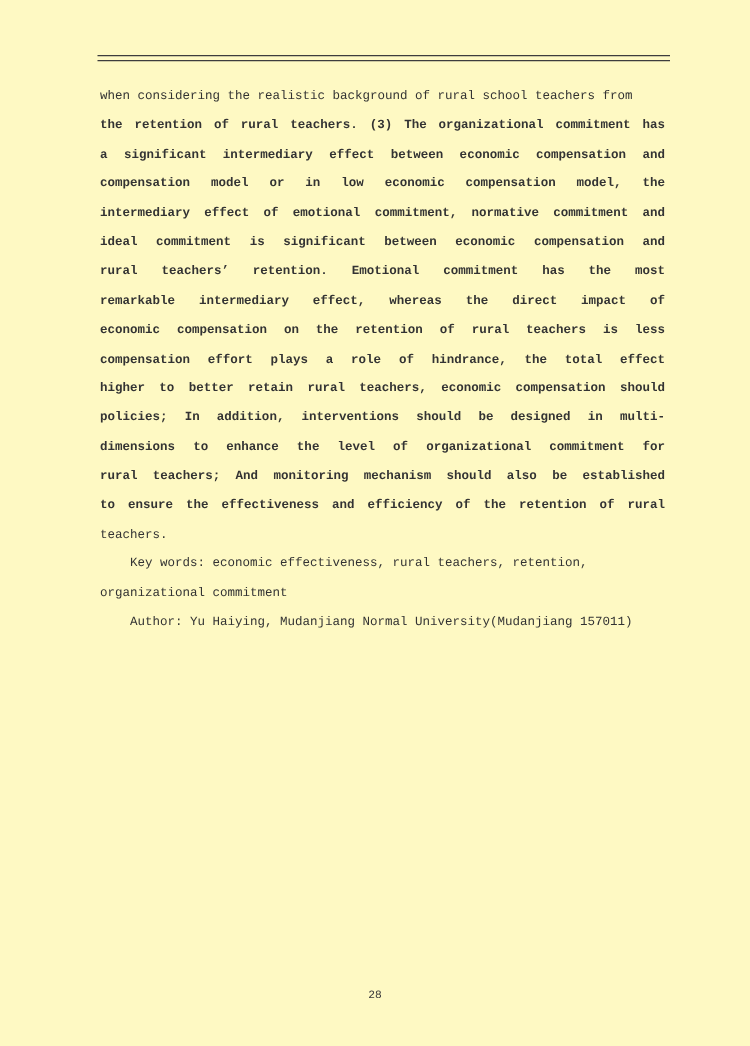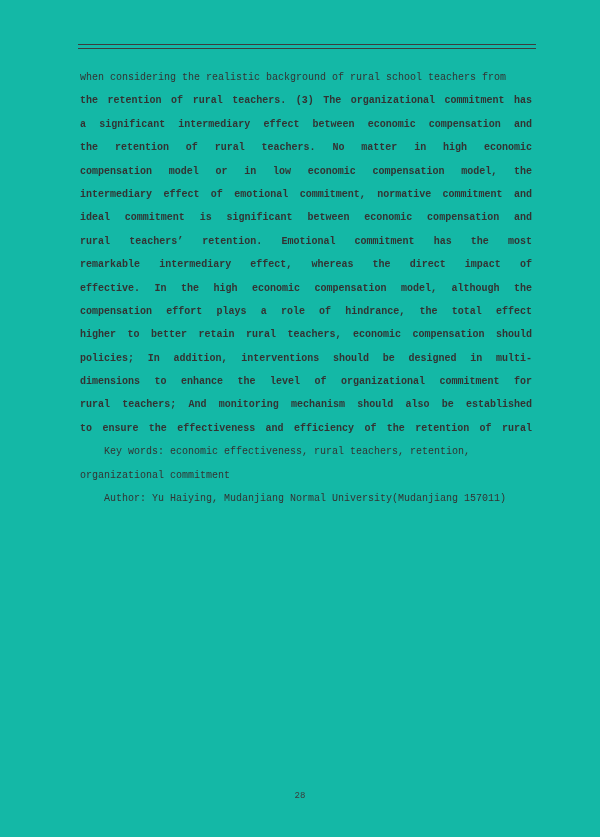--- a/index.html
+++ b/index.html
@@ -59,39 +59,39 @@
     top: 791px;
     width: 600px;
     text-align: center;
     font-size: 9px;
     color: #3a3a3a;
   }
 </style>
 </head>
 <body>
 
-<div class="page" style="background: #14b8a6;">
+<div class="page" style="background: #fef9c3;">
   <div class="header-rule" style="border-top-color: rgb(61, 61, 61); border-bottom-color: rgb(61, 61, 61);"></div>
   <div class="abstract" style="color: rgb(51, 51, 51);">
       <div class="line">when considering the realistic background of rural school teachers from</div>
       <div class="line j">the retention of rural teachers. (3) The organizational commitment has</div>
       <div class="line j">a significant intermediary effect between economic compensation and</div>
-      <div class="line j">the retention of rural teachers. No matter in high economic</div>
       <div class="line j">compensation model or in low economic compensation model, the</div>
       <div class="line j">intermediary effect of emotional commitment, normative commitment and</div>
       <div class="line j">ideal commitment is significant between economic compensation and</div>
       <div class="line j">rural teachers’ retention. Emotional commitment has the most</div>
       <div class="line j">remarkable intermediary effect, whereas the direct impact of</div>
-      <div class="line j">effective. In the high economic compensation model, although the</div>
+      <div class="line j">economic compensation on the retention of rural teachers is less</div>
       <div class="line j">compensation effort plays a role of hindrance, the total effect</div>
       <div class="line j">higher to better retain rural teachers, economic compensation should</div>
       <div class="line j">policies; In addition, interventions should be designed in multi-</div>
       <div class="line j">dimensions to enhance the level of organizational commitment for</div>
       <div class="line j">rural teachers; And monitoring mechanism should also be established</div>
       <div class="line j">to ensure the effectiveness and efficiency of the retention of rural</div>
+      <div class="line">teachers.</div>
       <div class="line ind">Key words: economic effectiveness, rural teachers, retention,</div>
       <div class="line">organizational commitment</div>
       <div class="line ind">Author: Yu Haiying, Mudanjiang Normal University(Mudanjiang 157011)</div>
     </div>
   <div class="footer" style="color: rgb(58, 58, 58);">
     <span>28</span>
   </div>
 </div>
 
 </body></html>

